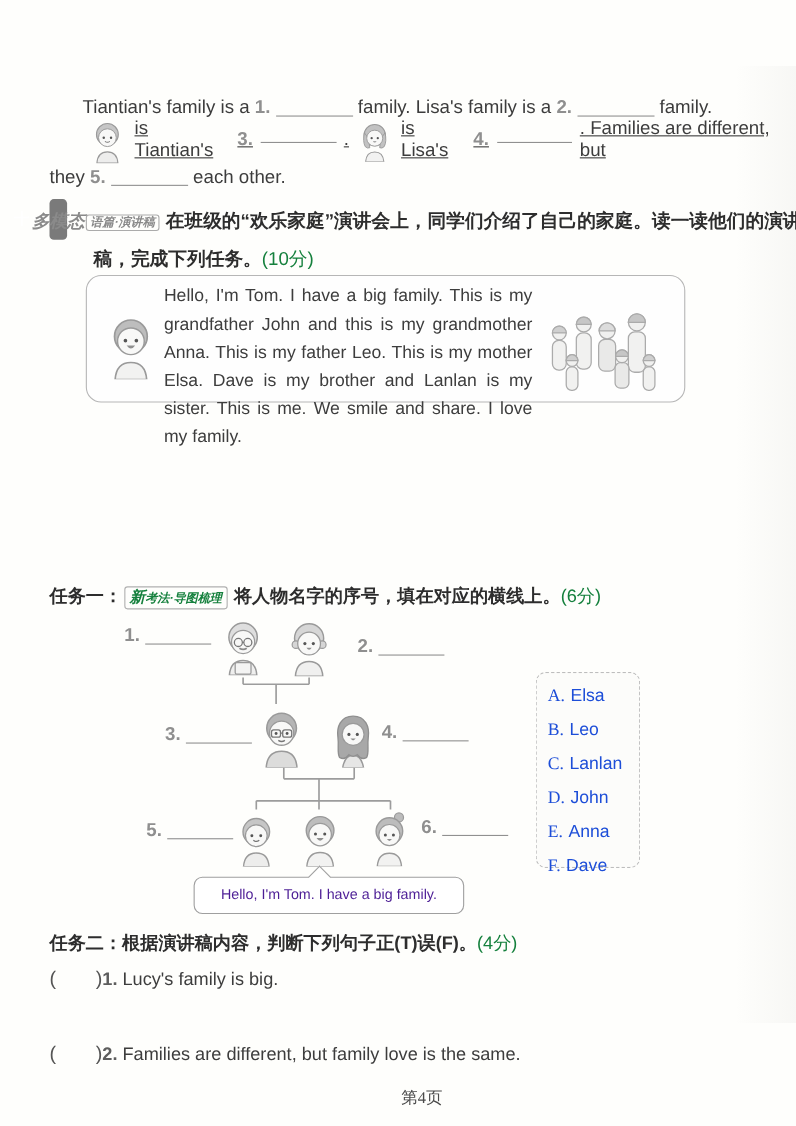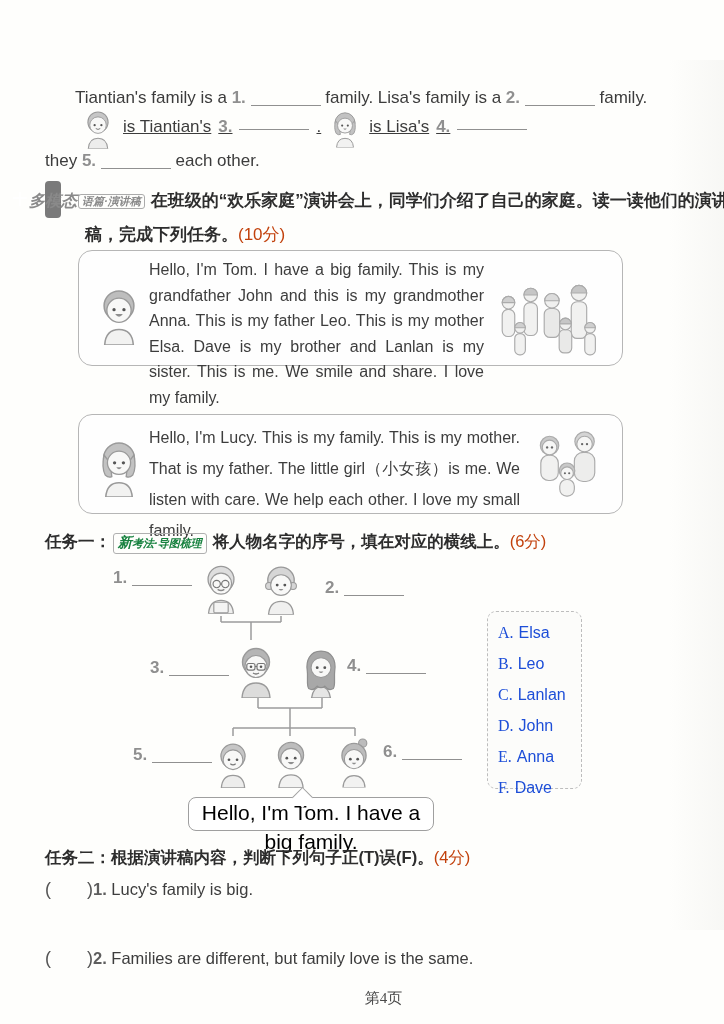--- a/index.html
+++ b/index.html
@@ -5,43 +5,43 @@
   html,body{margin:0;padding:0;background:#e9e9e9;}
   .page{position:relative;width:724px;height:1024px;margin:0 auto;background:#fefefc;
         font-family:"Liberation Sans","DejaVu Sans",sans-serif;color:#3c3c3c;overflow:hidden;}
   .abs{position:absolute;}
   .en{font-size:17px;}
   .num{font-weight:bold;color:#8f8f8f;}
   .num2{font-weight:bold;color:#5d5d5d;}
   .blank{display:inline-block;width:70px;height:4px;border-bottom:1.6px solid #909090;vertical-align:-3px;}
   .tree-blank{width:60px;}
   .cnb{font-weight:bold;color:#2d2d2d;}
-  .score{font-weight:normal;color:#c2410c;}
+  .score{font-weight:normal;color:#15803d;}
   .badge-num{display:inline-block;background:#7a7a7a;color:#fff;border-radius:4px;
              padding:1px 8px 2px;font-size:14px;font-weight:bold;letter-spacing:3px;vertical-align:2px;}
   .badge-type{display:inline-block;color:#8a8a8a;font-style:italic;font-weight:bold;font-size:16px;margin:0 6px 0 8px;}
   .badge-sub{font-style:italic;font-weight:bold;font-size:11px;border:1px solid #ababab;
              border-radius:3px;padding:0 3px 1px;margin-left:1px;color:#8a8a8a;vertical-align:1px;}
   .badge-type2{display:inline-block;color:#15803d;font-style:italic;font-weight:bold;font-size:14px;
              border:1px solid #b0b0b0;border-radius:3px;padding:0 4px 1px;margin:0 6px 0 2px;}
   .badge-sub2{font-size:11px;font-weight:bold;}
   .hdr{line-height:34px;font-size:17px;}
   .hang{padding-left:40px;text-indent:-40px;}
   .card{position:absolute;left:78px;width:545px;border:1.5px solid #b6b6b6;border-radius:14px;
         background:#fefefe;box-sizing:border-box;}
   .card-text{text-align:justify;font-size:16px;color:#3d3d3d;}
   .fspace{float:right;width:1px;height:22px;}
   .fimg{float:right;clear:right;margin:2px 0 0 10px;}
   .tree-num{position:absolute;font-size:17px;}
   .opts{position:absolute;left:487px;top:611px;width:95px;height:178px;border:1px dashed #bdbdbd;
         border-radius:9px;background:#fcfcfa;padding:5px 0 0 10px;box-sizing:border-box;}
   .opt{height:31px;line-height:31px;font-size:16px;color:#1d4ed8;white-space:nowrap;}
   .opt .letter{font-family:"Liberation Serif","DejaVu Serif",serif;margin-right:5px;}
-  .bubble{position:absolute;left:188px;top:797px;width:244px;height:32px;border:1.5px solid #9f9f9f;
-          border-radius:8px;background:#fff;text-align:center;line-height:29px;font-size:21px;color:#000000;}
+  .bubble{position:absolute;left:176px;top:797px;width:244px;height:32px;border:1.5px solid #9f9f9f;
+          border-radius:8px;background:#fff;text-align:center;line-height:29px;font-size:13px;color:#4c1d95;}
   .bubble-tip{position:absolute;left:106px;top:-8px;width:14px;height:14px;background:#fff;
           border-left:1.5px solid #9f9f9f;border-top:1.5px solid #9f9f9f;transform:rotate(45deg);}
   .tf-row{position:absolute;left:45px;font-size:16.5px;color:#3d3d3d;}
   .paren{font-size:18px;color:#555;}
   .paren-gap{display:inline-block;width:36px;}
   .footer{position:absolute;left:0;right:0;top:989px;text-align:center;
           font-family:"Liberation Serif","DejaVu Serif",serif;font-size:15px;color:#4a4a4a;margin-left:43px;}
   .shade{position:absolute;right:0;top:60px;width:56px;height:870px;
          background:linear-gradient(to right,rgba(120,120,110,0),rgba(120,120,110,0.05));pointer-events:none;}
   .iline{position:absolute;display:flex;align-items:center;gap:7px;}
@@ -192,20 +192,21 @@
     <span>is Tiantian's</span>
     <span class="num">3.</span>
     <span class="blank"></span>
     <span>.</span>
     <svg width="34" height="44" viewBox="0 0 48 58">
         <use href="#sym-girl"></use>
       </svg>
     <span>is Lisa's</span>
     <span class="num">4.</span>
     <span class="blank"></span>
+    <span>. Families are different, but</span>
   </div>
   <div class="abs en" style="left:45px;top:151px;">
     <span>they</span>
     <span class="num">5.</span>
     <span class="blank"></span>
     <span>each other.</span>
   </div>
 
   <div class="abs hdr hang" style="left:45px;top:181px;width:650px;">
     <span class="badge-num">十一</span><span class="badge-type"><span>多模态</span><span class="badge-sub">语篇·演讲稿</span></span><span class="cnb">在班级的“欢乐家庭”演讲会上，同学们介绍了自己的家庭。读一读他们的演讲稿，完成下列任务。</span><span class="score">(10分)</span>
@@ -217,31 +218,20 @@
       </svg>
     <div class="card-text" style="line-height:25.5px;">
       <i class="fspace"></i>
       <svg class="fimg" width="112" height="82" viewBox="0 0 116 84">
           <use href="#sym-fambig"></use>
         </svg>
       <span>Hello, I'm Tom. I have a big family. This is my grandfather John and this is my grandmother Anna. This is my father Leo. This is my mother Elsa. Dave is my brother and Lanlan is my sister. This is me. We smile and share. I love my family.</span>
     </div>
   </div>
 
-  <div class="card" style="top:414px;height:100px;padding:7px 14px 0 70px;">
-    <svg class="abs" style="left:12px;top:18px;" width="56" height="64" viewBox="0 0 48 58">
-        <use href="#sym-girl"></use>
-      </svg>
-    <div class="card-text" style="line-height:31px;">
-      <svg class="fimg" style="margin-top:6px;" width="78" height="70" viewBox="0 0 80 72">
-          <use href="#sym-famsmall"></use>
-        </svg>
-      <span>Hello, I'm Lucy. This is my family. This is my mother. That is my father. The little girl（小女孩）is me. We listen with care. We help each other. I love my small family.</span>
-    </div>
-  </div>
 
   <div class="abs" style="left:45px;top:531px;font-size:16.5px;">
     <span class="cnb">任务一：</span><span class="badge-type2"><span>新</span><span class="badge-sub2">考法·导图梳理</span></span><span class="cnb">将人物名字的序号，填在对应的横线上。</span><span class="score">(6分)</span>
   </div>
 
   <svg class="abs" style="left:100px;top:550px;" width="400" height="250">
     <path class="ln" d="M121,66 V72 M181,66 V72 M121,72 H181 M151,72 V90"></path>
     <path class="ln" d="M158,148 V158 M222,148 V158 M158,158 H222 M190,158 V178"></path>
     <path class="ln" d="M133,178 H255 M133,178 V186 M190,178 V186 M255,178 V186"></path>
   </svg>

